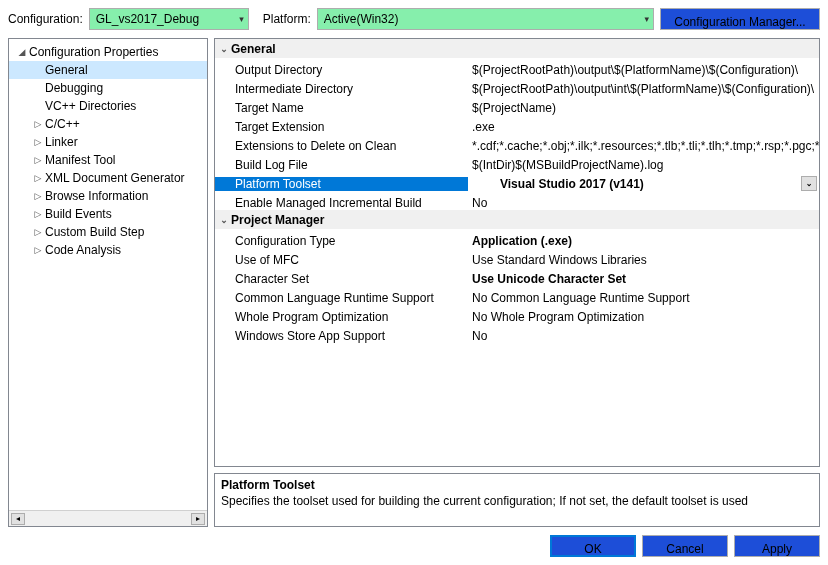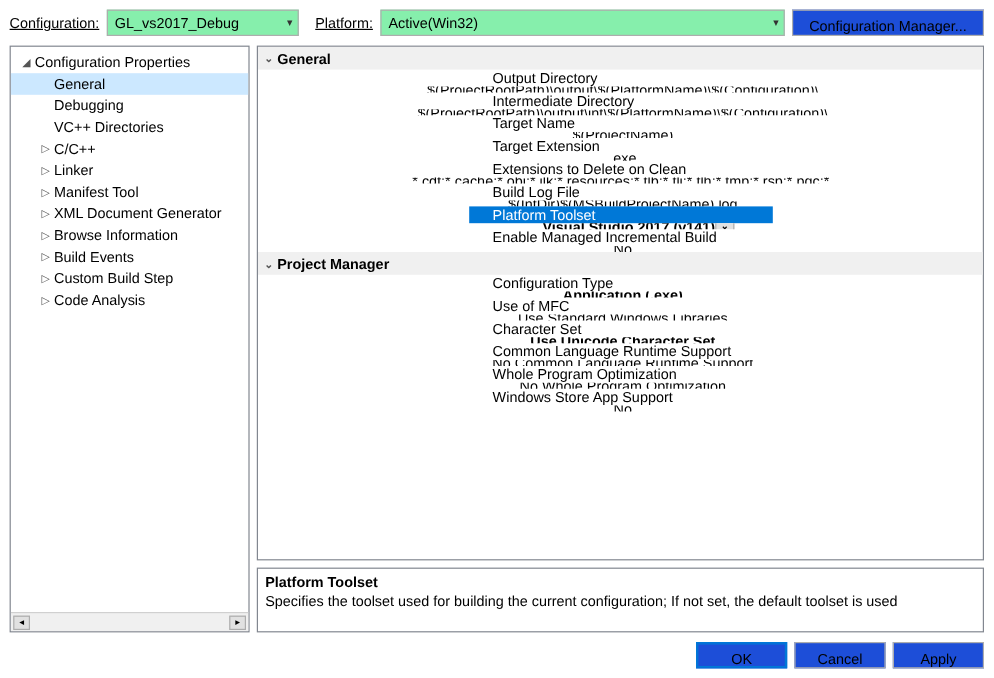--- a/index.html
+++ b/index.html
@@ -15,21 +15,21 @@
     display: flex;
     flex-direction: column;
     padding: 8px;
   }
   .topbar {
     display: flex;
     align-items: center;
     gap: 6px;
     margin-bottom: 8px;
   }
-  .topbar label { white-space: nowrap; text-decoration: underline; }
+  .topbar label { white-space: nowrap; }
   .combo {
     display: flex;
     align-items: center;
     justify-content: space-between;
     border: 1px solid #adadad;
     background: #86efac;
     height: 22px;
     padding: 0 4px 0 6px;
     cursor: pointer;
   }
@@ -121,22 +121,21 @@
     background: #f0f0f0;
     height: 19px;
     padding-left: 2px;
     font-weight: bold;
     cursor: pointer;
   }
   .cat-header .chev { width: 14px; font-size: 9px; color: #555; display:inline-flex; justify-content:center; }
   .grow {
     display: flex;
     height: 19px;
-    align-items: center;
-    flex-direction: column;
+    align-items: flex-end;
   }
   .grow .gname {
     width: 253px;
     padding-left: 20px;
     white-space: nowrap;
     overflow: hidden;
   }
   .grow .gval {
     flex: 1;
     padding-left: 4px;
@@ -166,21 +165,21 @@
     padding: 4px 6px;
     height: 54px;
   }
   .desc .title { font-weight: bold; margin-bottom: 2px; }
   .footer {
     display: flex;
     justify-content: flex-end;
     gap: 6px;
     margin-top: 8px;
   }
-  .footer .btn { width: 76px; }
+  .footer .btn { width: 86px; }
 </style>
 </head>
 <body>
 
 <div class="topbar">
   <label>Configuration:</label>
   <div class="combo" style="width:160px">
     <span>GL_vs2017_Debug</span>
     <span class="arrow">▾</span>
   </div>

